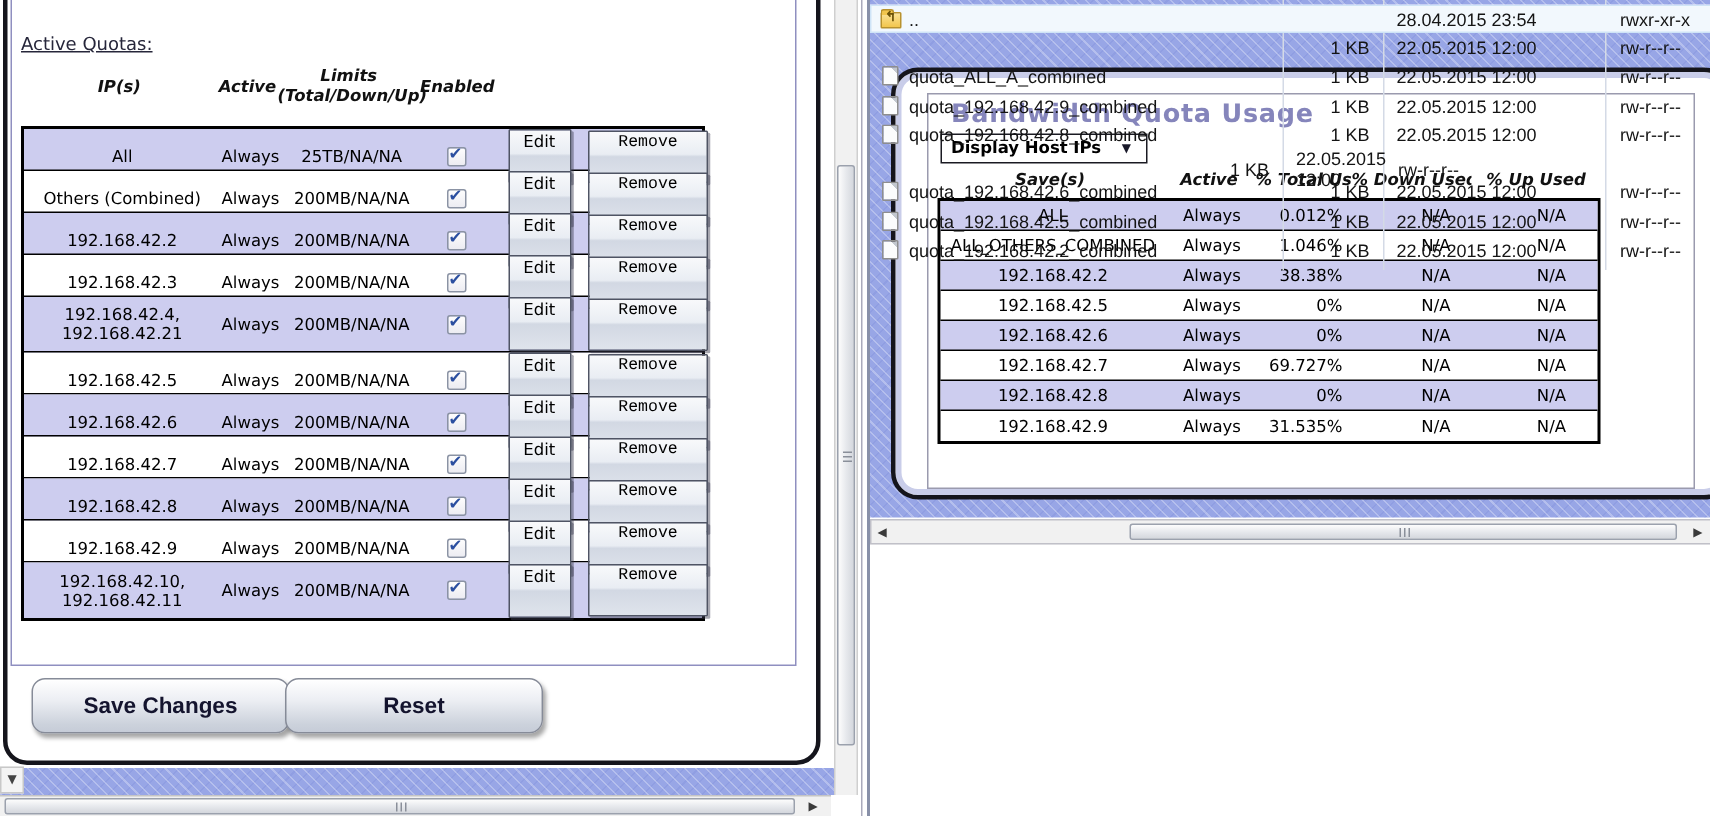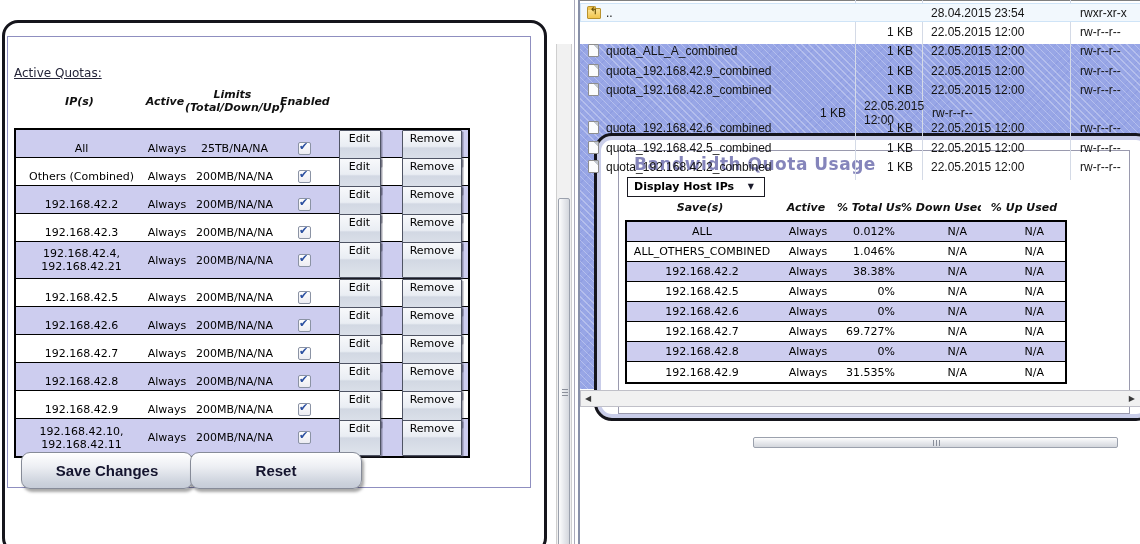--- a/index.html
+++ b/index.html
@@ -1,18 +1,18 @@
 <!DOCTYPE html>
 <html><head>
 <meta charset="utf-8">
 <style>
   * { margin:0; padding:0; box-sizing:border-box; }
   html,body { width:1140px; height:544px; overflow:hidden; background:#fff;
               font-family:"DejaVu Sans", sans-serif; }
-  .abs { position:absolute;margin-top:44px; }
+  .abs { position:absolute; }
 
   
   #screen { position:relative; width:1140px; height:544px; }
   #left-frame { position:absolute; left:0; top:0; width:575px; height:544px;
                 background:#fff; border-right:1px solid #aab; }
   #right-frame { position:absolute; left:578px; top:0; width:562px; height:544px;
                  background:#fff; border-left:2px solid #8890a8; }
 
   .texture {
     background:
@@ -44,21 +44,21 @@
   .row-h { height:28px; } .row-h2 { height:37px; }
 
   .checkbox { display:inline-block; width:13px; height:13px; background:linear-gradient(180deg,#fdfdfd,#ececf2);
               border:1px solid #8b93a4; border-radius:2px; position:relative; vertical-align:middle; cursor:default; }
   .checkbox .check { position:absolute; left:0px; top:-3px; font-size:11px; color:#2b4fa0; }
 
   .mini-btn { font-family:"DejaVu Sans", sans-serif; font-size:11px; color:#000;
               border:1px solid #4f5464; border-radius:1px;
               background:linear-gradient(180deg,#f8f9fb 0%,#e9edf3 45%,#d2d8e3 50%,#dfe4ec 100%);
               box-shadow:1.5px 1.5px 0 rgba(60,60,80,.45); padding:1px 0 20px; }
-  .btn-edit { width:42px; } .btn-remove { width:60px; }
+  .btn-edit { width:42px; } .btn-remove { width:80px;font-family:Liberation Mono, monospace; }
 
   .big-btn { position:absolute; height:37px; border:1px solid #868b98; border-radius:9px;
              background:linear-gradient(180deg,#ffffff 0%,#eceef3 40%,#ccd2dc 85%,#c6ccd8 100%);
              box-shadow:2px 3px 3px rgba(0,0,0,.35), inset 0 1px 0 #fff;
              font-family:"Liberation Sans", sans-serif; font-size:15px; font-weight:bold; color:#14142e; }
   #save-btn { left:21px; top:452px; width:172px; }
   #reset-btn { left:190px; top:452px; width:172px; }
 
   
   #l-vscroll { left:556px; top:0; width:16px; height:530px; background:#f1f1f1;

